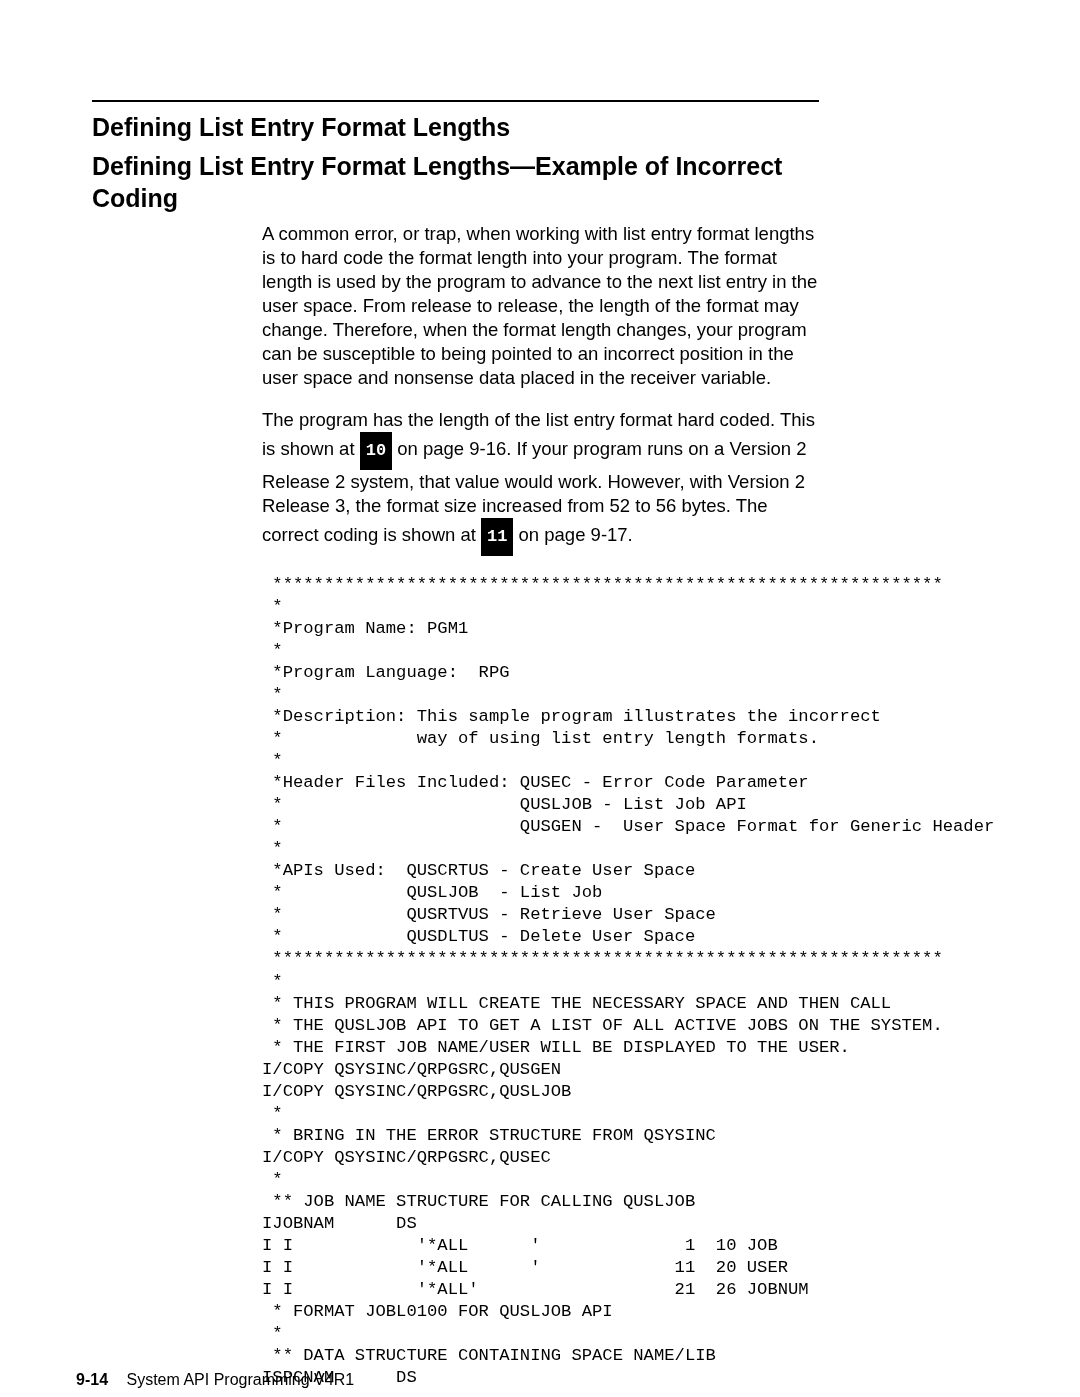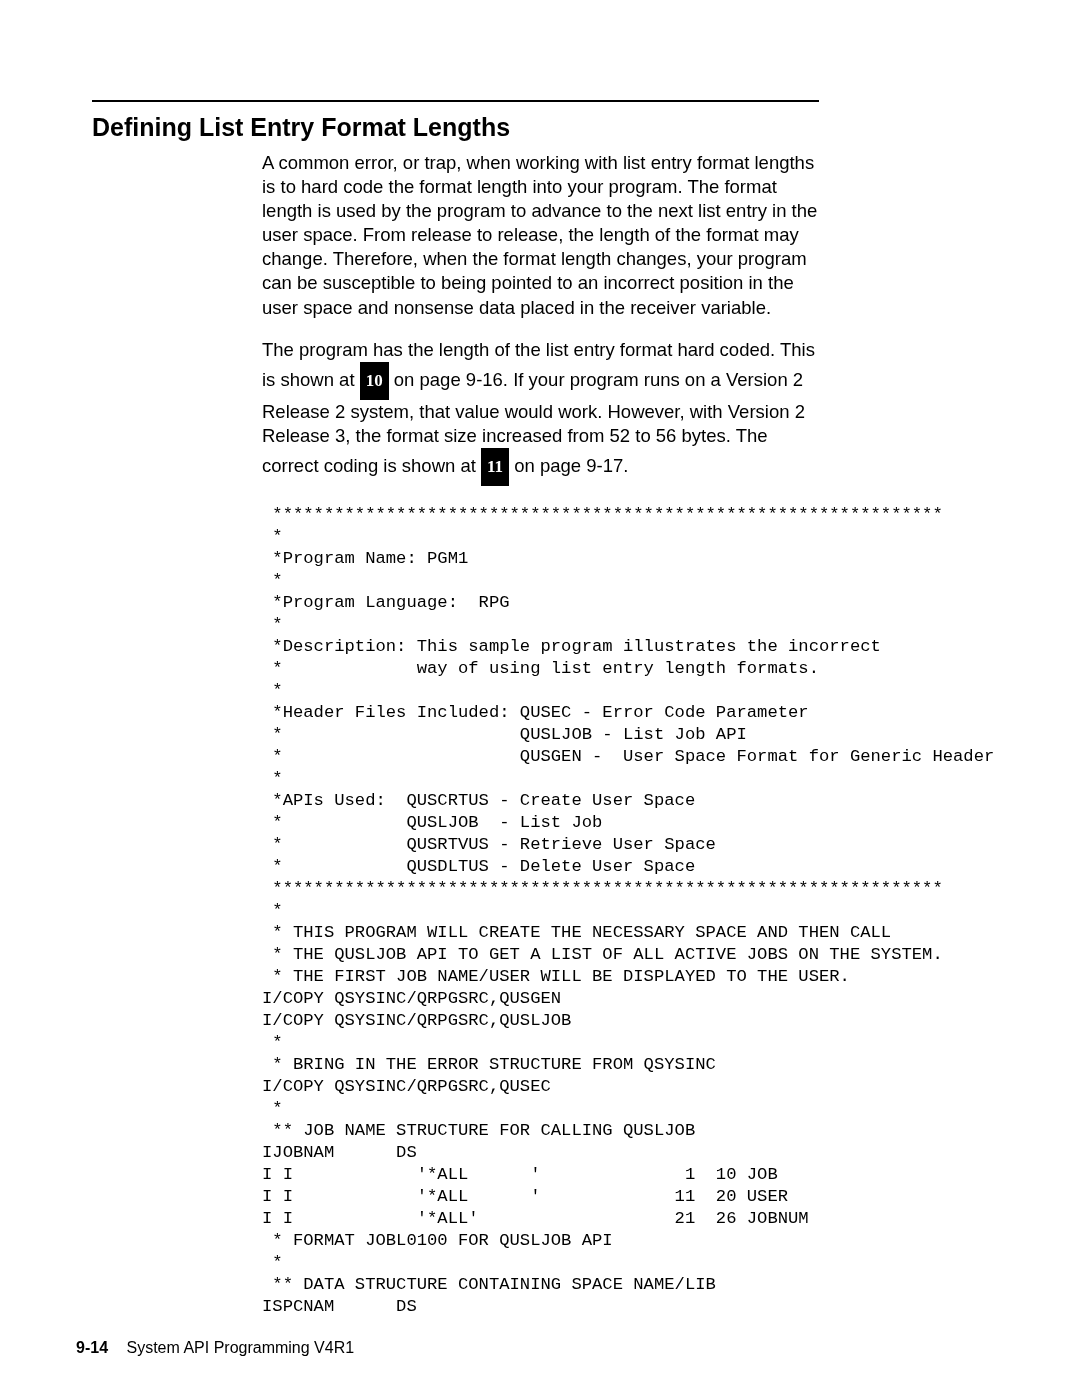--- a/index.html
+++ b/index.html
@@ -38,21 +38,21 @@
   }
   .callout {
     display: inline-block;
     background: #000;
     color: #fff;
     font-weight: bold;
     padding: 8px 6px;
     font-size: 17px;
     line-height: 22px;
     vertical-align: baseline;
-    font-family: Liberation Serif, serif;
+    font-family: Liberation Mono, monospace;
   }
   pre.code {
     font-family: "Courier New", Courier, monospace;
     font-size: 17.2px;
     line-height: 1.28;
     margin: 0 0 0 170px;
     white-space: pre;
   }
   .footer {
     position: absolute;
@@ -68,20 +68,21 @@
 </head>
 <body>
 
 <div class="page">
 
   <div class="rule"></div>
 
   <h2 class="section">Defining List Entry Format Lengths</h2>
 
 
+  <h2 class="section">Defining List Entry Format Lengths—Example of Incorrect Coding</h2>
 
   <div class="body-text">
     <p class="para">A common error, or trap, when working with list entry format lengths is to hard code the format length into your program.  The format length is used by the program to advance to the next list entry in the user space.  From release to release, the length of the format may change.  Therefore, when the format length changes, your program can be susceptible to being pointed to an incorrect position in the user space and nonsense data placed in the receiver variable.</p>
 
     <p class="para">
       <span>The program has the length of the list entry format hard coded.  This is shown at </span><span class="callout">10</span><span> on page 9-16.  If your program runs on a Version 2 Release 2 system, that value would work.  However, with Version 2 Release 3, the format size increased from 52 to 56 bytes.  The correct coding is shown at </span><span class="callout">11</span><span> on page 9-17.</span>
     </p>
   </div>
 
   <pre class="code"> *****************************************************************

